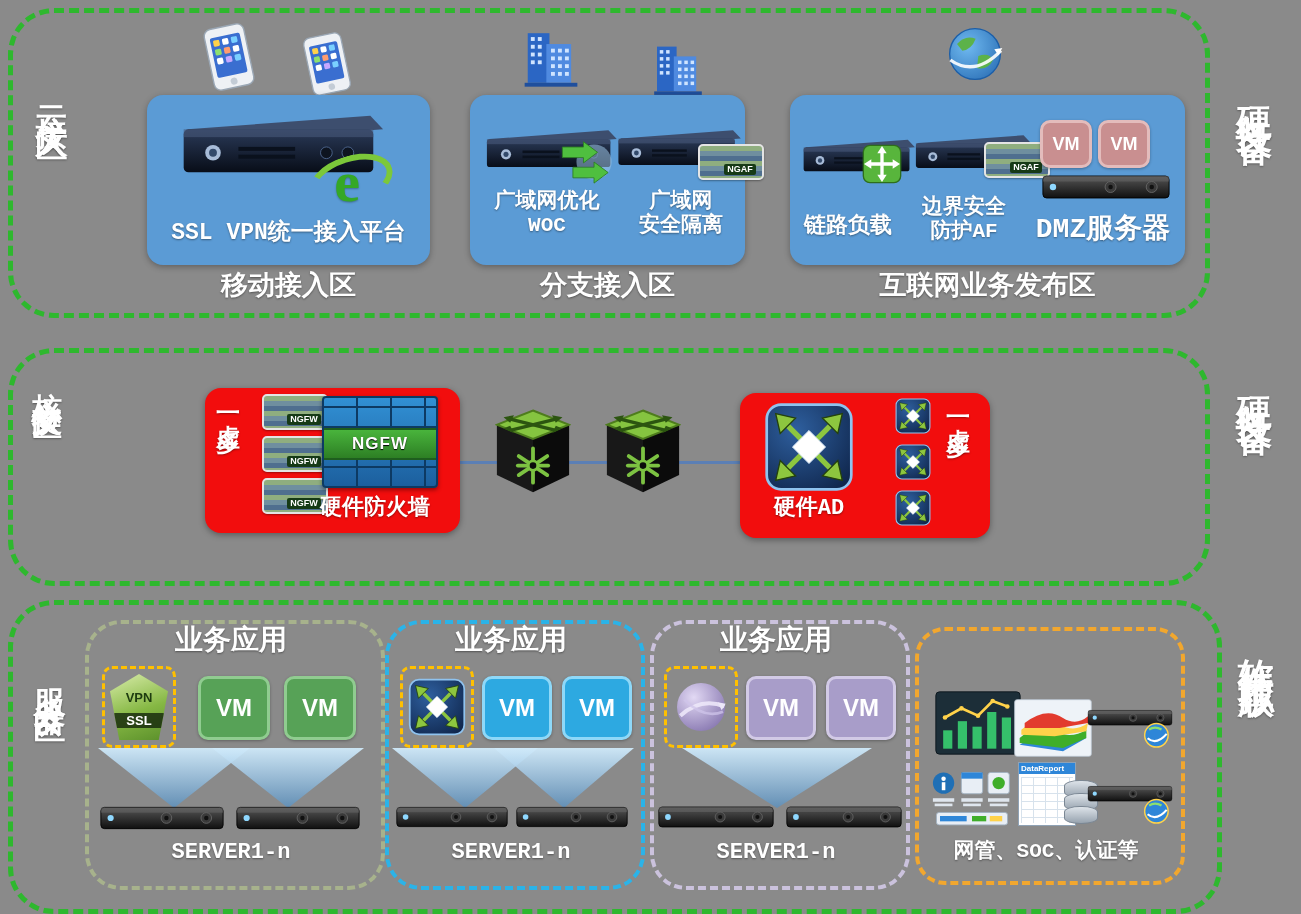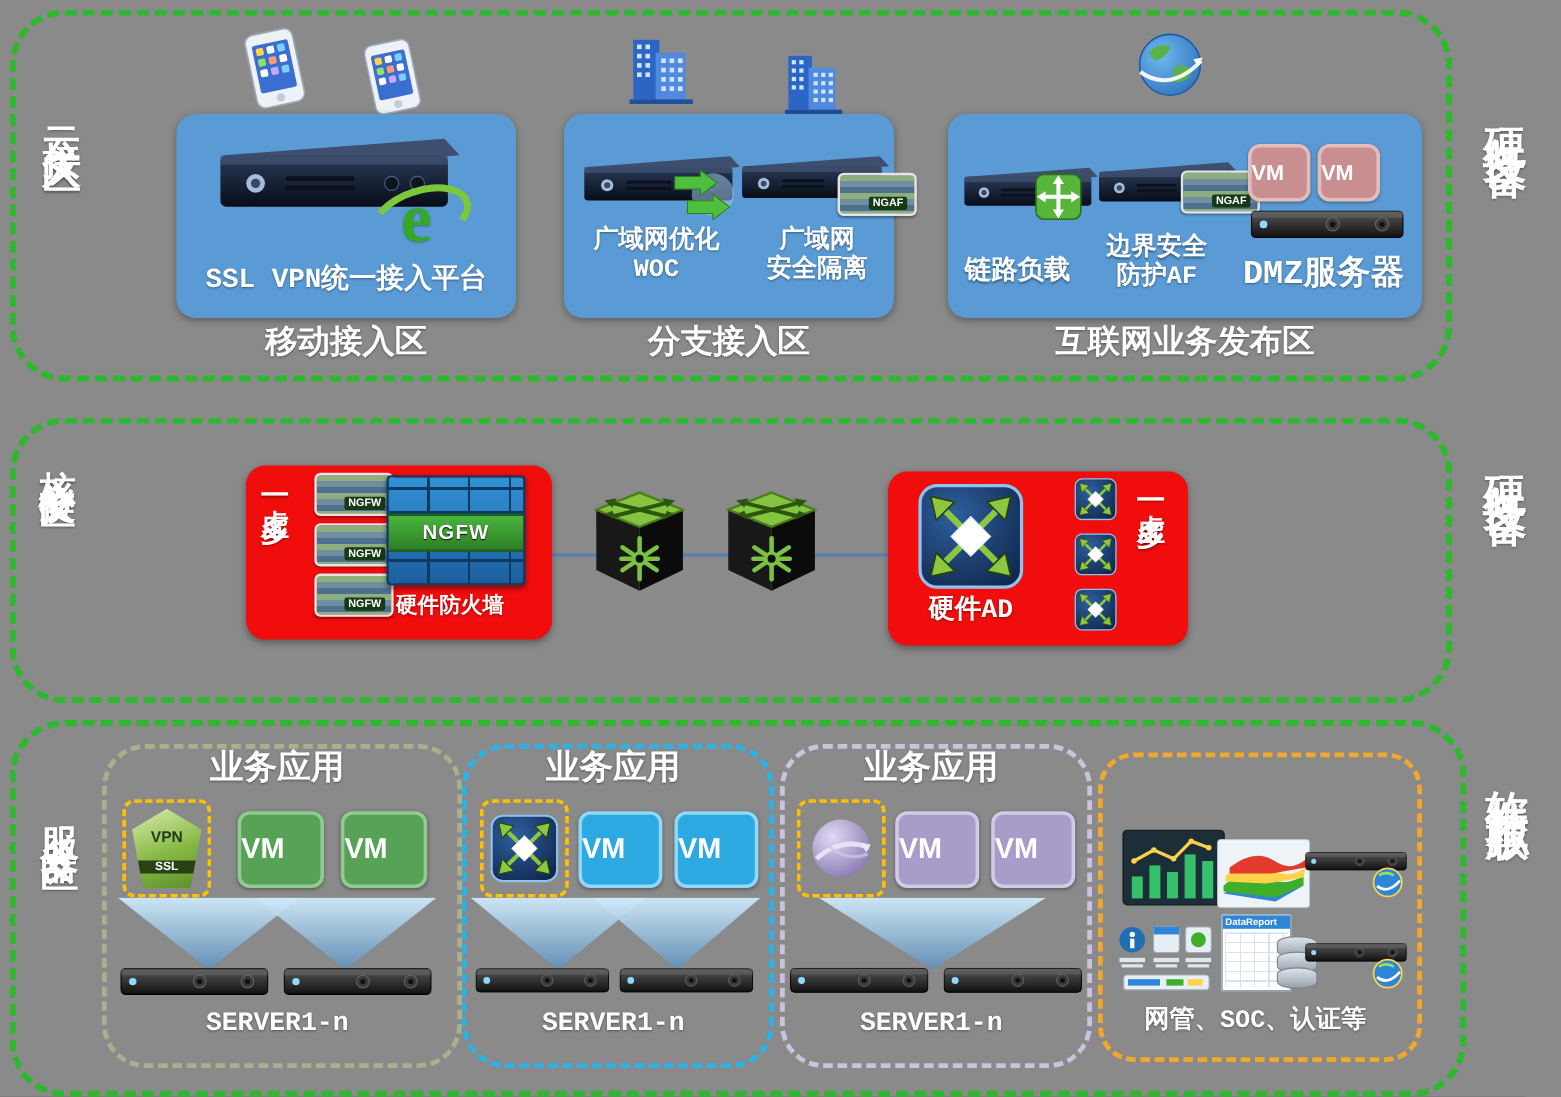--- a/index.html
+++ b/index.html
@@ -15,21 +15,21 @@
     text-shadow:0 1px 2px rgba(0,0,0,.35);line-height:1;
   }
   .bluebox{position:absolute;background:#5b9bd5;border-radius:16px;box-shadow:0 2px 6px rgba(0,0,0,.3);}
   .redbox{position:absolute;background:#f20d0d;border-radius:16px;box-shadow:0 2px 6px rgba(0,0,0,.35);}
   .cap{
     position:absolute;color:#fff;font-weight:bold;text-align:center;
     text-shadow:0 1px 2px rgba(0,0,0,.4);line-height:1.15;white-space:pre-line;font-family:Liberation Mono, monospace;
   }
   .cluster{position:absolute;border-style:dashed;border-width:4px;border-radius:36px;}
   .vm{
-    position:absolute;display:flex;align-items:center;justify-content:flex-start;
+    position:absolute;display:flex;align-items:center;justify-content:center;
     color:#fff;font-weight:bold;border-radius:10px;box-shadow:0 1px 3px rgba(0,0,0,.3);
   }
   .vm-pink{background:#c98f90;border:3px solid #e3bcbc;font-size:18px;}
   .vm-green{background:#57a257;border:3px solid #90cc90;font-size:24px;}
   .vm-blue{background:#2da9e1;border:3px solid #8ed8f8;font-size:24px;}
   .vm-purple{background:#a89dc9;border:3px solid #d2cae6;font-size:24px;}
   .chip{
     position:absolute;border-radius:5px;border:2px solid #e4e4e4;
     background:repeating-linear-gradient(180deg,#8fae7f 0 5px,#6f8f9f 5px 10px,#4f6f8f 10px 15px);
     display:flex;align-items:flex-end;justify-content:center;box-shadow:0 1px 2px rgba(0,0,0,.35);padding-left:18px;
@@ -60,21 +60,21 @@
   }
   .line{position:absolute;background:#5b7fb5;}
   .vpnssl{
     position:absolute;inset:5px;
     background:linear-gradient(160deg,#d9ecaa,#86b844 55%,#5a8f2a);
     clip-path:polygon(50% 0,100% 26%,84% 100%,16% 100%,0 26%);
   }
   .vpnssl .t1{position:absolute;top:16px;width:100%;text-align:center;color:#1e3c10;font-weight:bold;font-size:13px;}
   .vpnssl .t2{
     position:absolute;bottom:12px;left:6%;width:88%;text-align:center;
-    background:rgba(26,46,14,.85);color:#fff;font-weight:bold;font-size:10px;border-radius:2px;
+    background:rgba(26,46,14,.85);color:#fff;font-weight:bold;font-size:13px;border-radius:2px;
   }
   .ie-e{
     position:absolute;display:flex;align-items:center;justify-content:center;
     font-family:"Liberation Serif","DejaVu Serif",serif;font-weight:bold;
     color:#35a826;text-shadow:0 1px 2px rgba(0,0,0,.3);
   }
   .ie-arc{position:absolute;left:-6px;top:6px;width:112%;height:60%;border:6px solid #7cc83a;
     border-bottom-color:transparent;border-left-color:transparent;border-radius:50%;transform:rotate(-18deg);}
   .dr-window{position:absolute;left:0;top:0;width:56px;height:62px;background:#fff;border:1px solid #8fa2b5;}
   .dr-title{background:#2e86d8;color:#fff;font-size:8px;font-weight:bold;padding:1px 2px;white-space:nowrap;overflow:hidden;}
@@ -409,21 +409,21 @@
     <span>NGFW</span>
   </div>
   <div class="chip" style="left:262px;top:478px;width:44px;height:32px">
     <span>NGFW</span>
   </div>
   <div class="wall" style="left:322px;top:396px;width:112px;height:88px">
     <div class="wall-band">
       <span>NGFW</span>
     </div>
   </div>
-  <div class="cap" style="left:300px;top:496px;width:150px;font-size:18px">硬件防火墙</div>
+  <div class="cap" style="left:300px;top:496px;width:150px;font-size:22px">硬件防火墙</div>
 
   <svg class="abs" style="left:495px;top:406px;width:76px;height:104px">
       <use href="#sym-switch"></use>
     </svg>
   <svg class="abs" style="left:605px;top:406px;width:76px;height:104px">
       <use href="#sym-switch"></use>
     </svg>
 
   <div class="redbox" style="left:740px;top:393px;width:250px;height:145px"></div>
   <svg class="abs" style="left:764px;top:402px;width:90px;height:90px">

